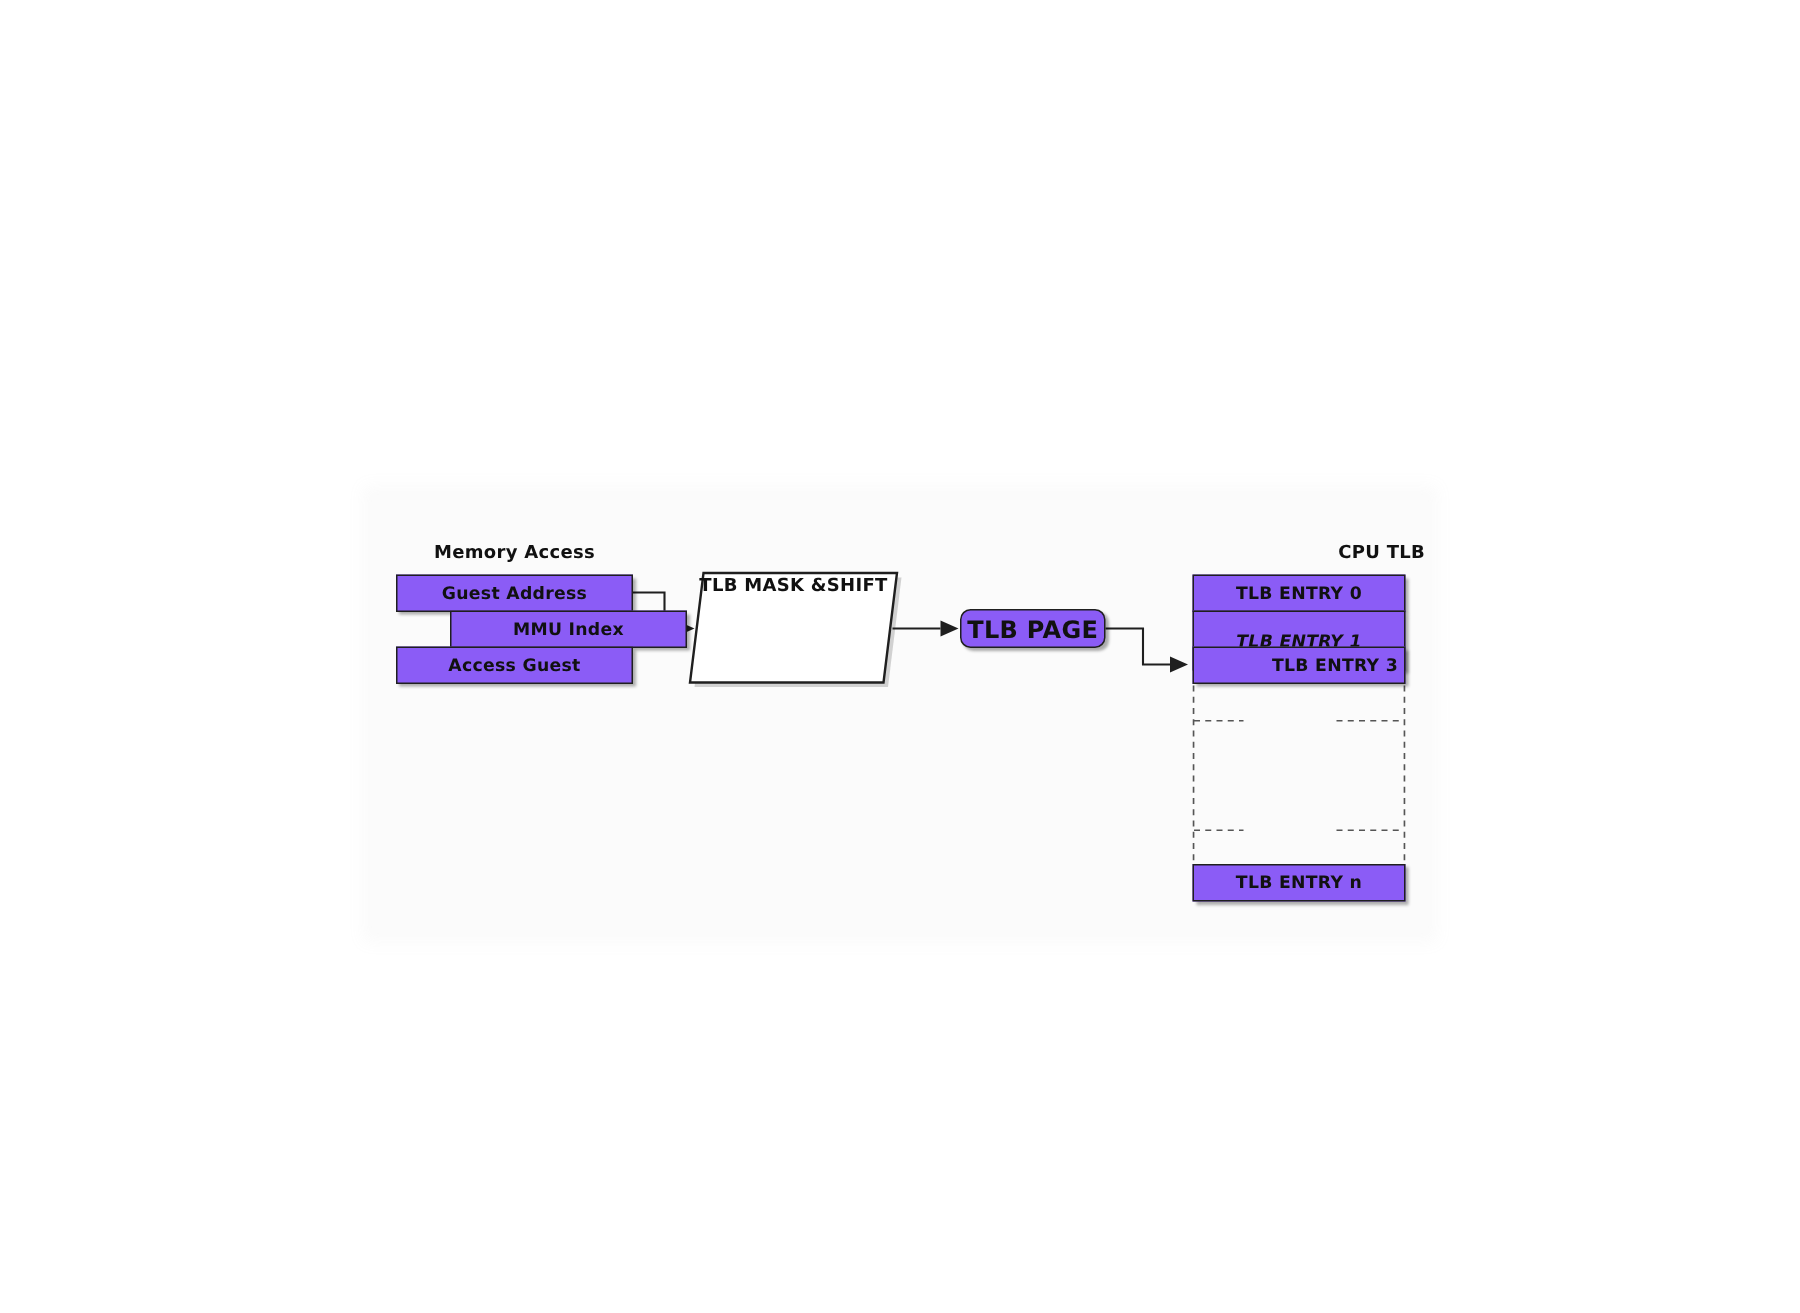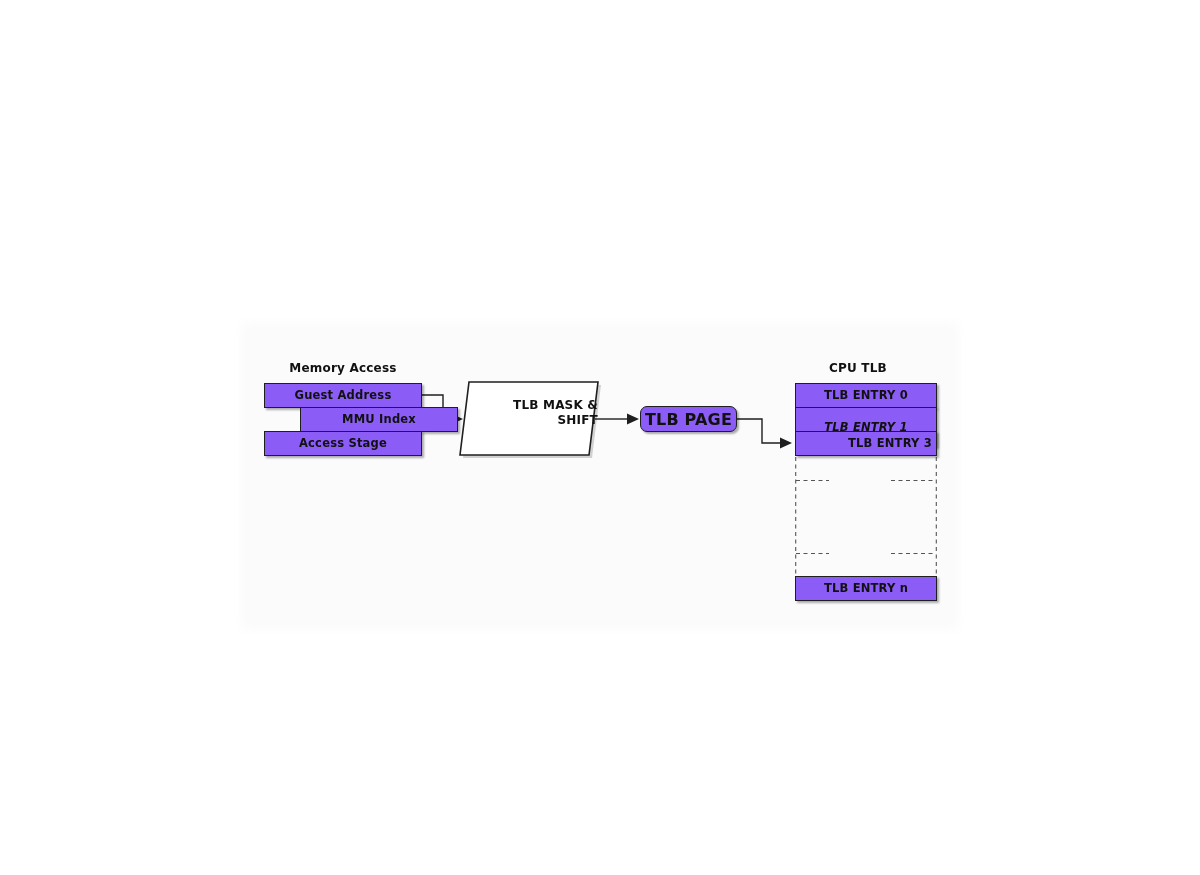--- a/index.html
+++ b/index.html
@@ -47,21 +47,21 @@
   .cell{
     position:absolute;background:#8b5cf6;border:1.5px solid var(--border);
     box-shadow:2px 2px 2px var(--box-shadow);
     display:flex;align-items:center;justify-content:center;
     font-size:11.5px;font-weight:bold;color:var(--text);
     letter-spacing:0.2px;white-space:nowrap;
   }
   .rounded{border-radius:7px;font-size:16px;}
   .para-label{
     position:absolute;left:460px;top:383px;width:138px;height:59px;
-    display:flex;flex-direction:column;align-items:flex-end;justify-content:center;
+    display:flex;align-items:flex-start;justify-content:center;
     font-size:12px;font-weight:bold;line-height:15px;color:var(--text);
     letter-spacing:0.2px;text-align:center;
   }
 </style>
 </head>
 <body>
 
 <div class="slide">
 
 
@@ -86,30 +86,30 @@
     <line class="dash" x1="796" y1="480.5" x2="829" y2="480.5"></line>
     <line class="dash" x1="891" y1="480.5" x2="936" y2="480.5"></line>
     <line class="dash" x1="796" y1="553.5" x2="829" y2="553.5"></line>
     <line class="dash" x1="891" y1="553.5" x2="936" y2="553.5"></line>
   </svg>
 
   <div class="heading" style="left:264px;top:361px;width:158px;">Memory Access</div>
 
   <div class="cell" style="left:264px;top:383px;width:158px;height:24.5px;">Guest Address</div>
   <div class="cell" style="left:264px;top:407px;width:158px;height:24.5px;margin-left:36px;">MMU Index</div>
-  <div class="cell" style="left:264px;top:431px;width:158px;height:24.5px;">Access Stage</div>
+  <div class="cell" style="left:264px;top:431px;width:158px;height:24.5px;">Access Guest</div>
 
   <div class="para-label">
     <span>TLB MASK &amp;</span>
     <span>SHIFT</span>
   </div>
 
   <div class="cell rounded" style="left:640px;top:406px;width:97px;height:26px;">TLB PAGE</div>
 
-  <div class="heading" style="left:787px;top:361px;width:142px;">CPU TLB</div>
+  <div class="heading" style="left:808px;top:361px;width:142px;text-align:right;">CPU TLB</div>
 
   <div class="cell" style="left:795px;top:383px;width:142px;height:24.5px;">TLB ENTRY 0</div>
   <div class="cell" style="left:795px;top:407px;width:142px;height:40px;font-style:italic;">TLB ENTRY 1</div>
   <div class="cell" style="left:795px;top:431px;width:142px;height:24.5px;padding-left:48px;">TLB ENTRY 3</div>
 
   <div class="cell" style="left:795px;top:576px;width:142px;height:24.5px;">TLB ENTRY n</div>
 
 </div>
 
 </body></html>

